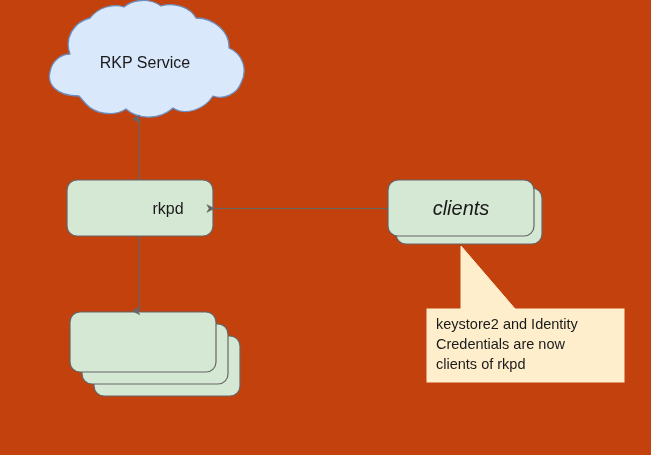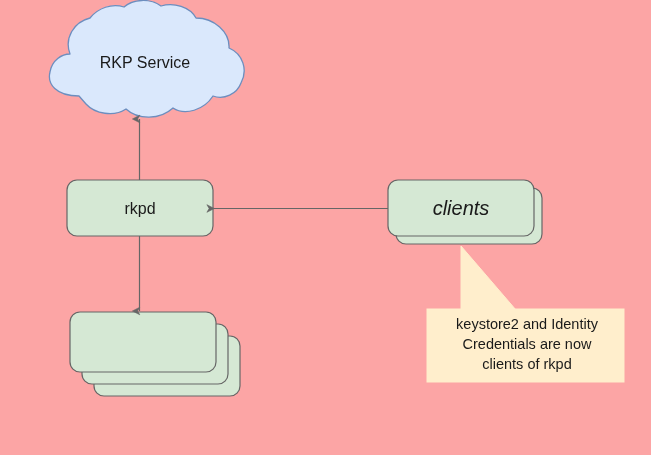--- a/index.html
+++ b/index.html
@@ -5,21 +5,21 @@
 <style>
   html, body {
     margin: 0;
     padding: 0;
     background: #000000;
   }
   #canvas {
     position: relative;
     width: 651px;
     height: 455px;
-    background: #fca5a5;
+    background: #c2410c;
     overflow: hidden;
     font-family: "Liberation Sans", sans-serif;
   }
   #canvas svg.layer {
     position: absolute;
     left: 0;
     top: 0;
     width: 651px;
     height: 455px;
   }
@@ -42,20 +42,21 @@
     width: 196px;
     height: 115px;
     font-size: 16px;
   }
   .rkpd-label {
     left: 67px;
     top: 180px;
     width: 146px;
     height: 56px;
     font-size: 16px;
+    padding-left: 28px;
   }
   .clients-label {
     left: 388px;
     top: 180px;
     width: 146px;
     height: 56px;
     font-size: 20px;
     font-style: italic;
   }
   .rpc-label {
@@ -66,21 +67,21 @@
     font-size: 15px;
     line-height: 21px;
   }
   .callout-label {
     position: absolute;
     left: 436px;
     top: 314px;
     width: 182px;
     height: 64px;
     display: block;
-    text-align: center;
+    text-align: left;
     color: #1a1a1a;
     font-family: "Liberation Sans", sans-serif;
     font-size: 14.5px;
     line-height: 20px;
     white-space: pre-line;
     pointer-events: none;
   }
 </style>
 </head>
 <body>

